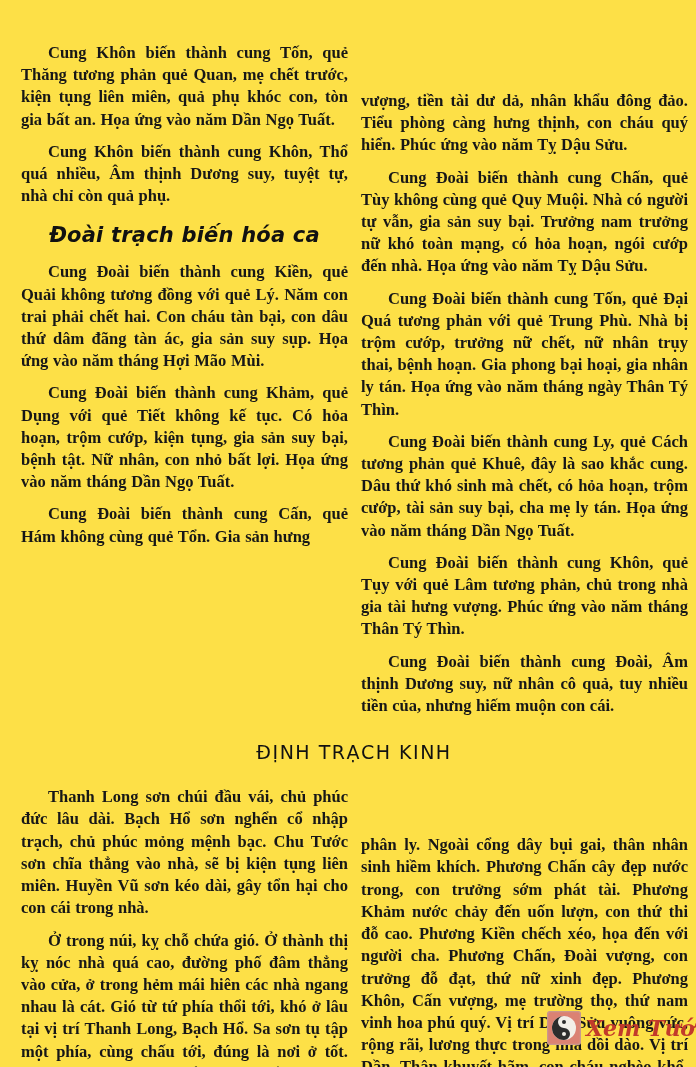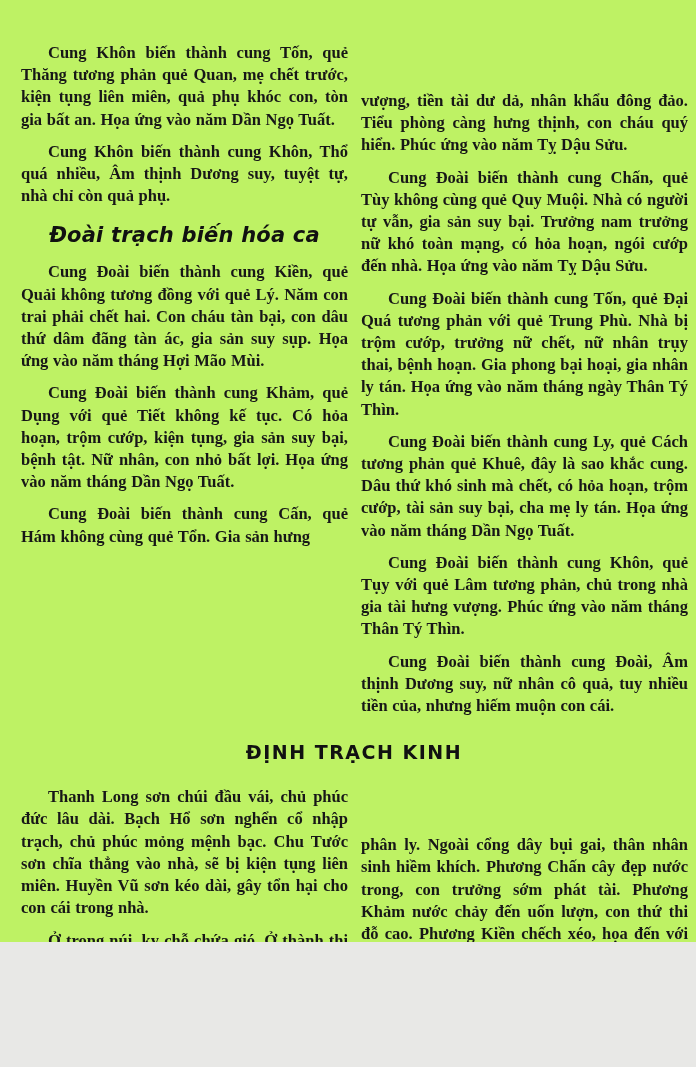--- a/index.html
+++ b/index.html
@@ -1,21 +1,21 @@
 <!DOCTYPE html>
 <html><head>
 <meta charset="utf-8">
 <style>
   * { margin:0; padding:0; box-sizing:border-box; }
   html,body { background:#e8e8e6; }
   .page {
     position:relative;
-    width:696px; height:942px;
+    width:696px; height:1067px;
     margin:0 auto;
-    background:#bef264;
+    background:#fde047;
     color:#171717;
     font-family:"Liberation Serif", serif;
     overflow:hidden;
     padding:42px 9px 4px 21px;
   }
   .columns { display:flex; gap:13px; }
   .col { width:327px; flex:0 0 327px; }
   .para {
     font-size:16.5px;
     line-height:22.2px;
@@ -32,21 +32,21 @@
     font-weight:800;
     font-size:21px;
     text-align:center;
     letter-spacing:0.2px;
     margin:16px 0 14px;
     color:#111;
     font-style:italic;
   }
   .main-heading {
     font-family:"DejaVu Sans", sans-serif;
-    font-weight:700;
+    font-weight:400;
     font-size:19px;
     text-align:center;
     letter-spacing:1.5px;
     margin:24px 0 23px;
     color:#111;
   }
   .footer {
     position:absolute;
     left:547px; top:1011px;
     display:flex;

